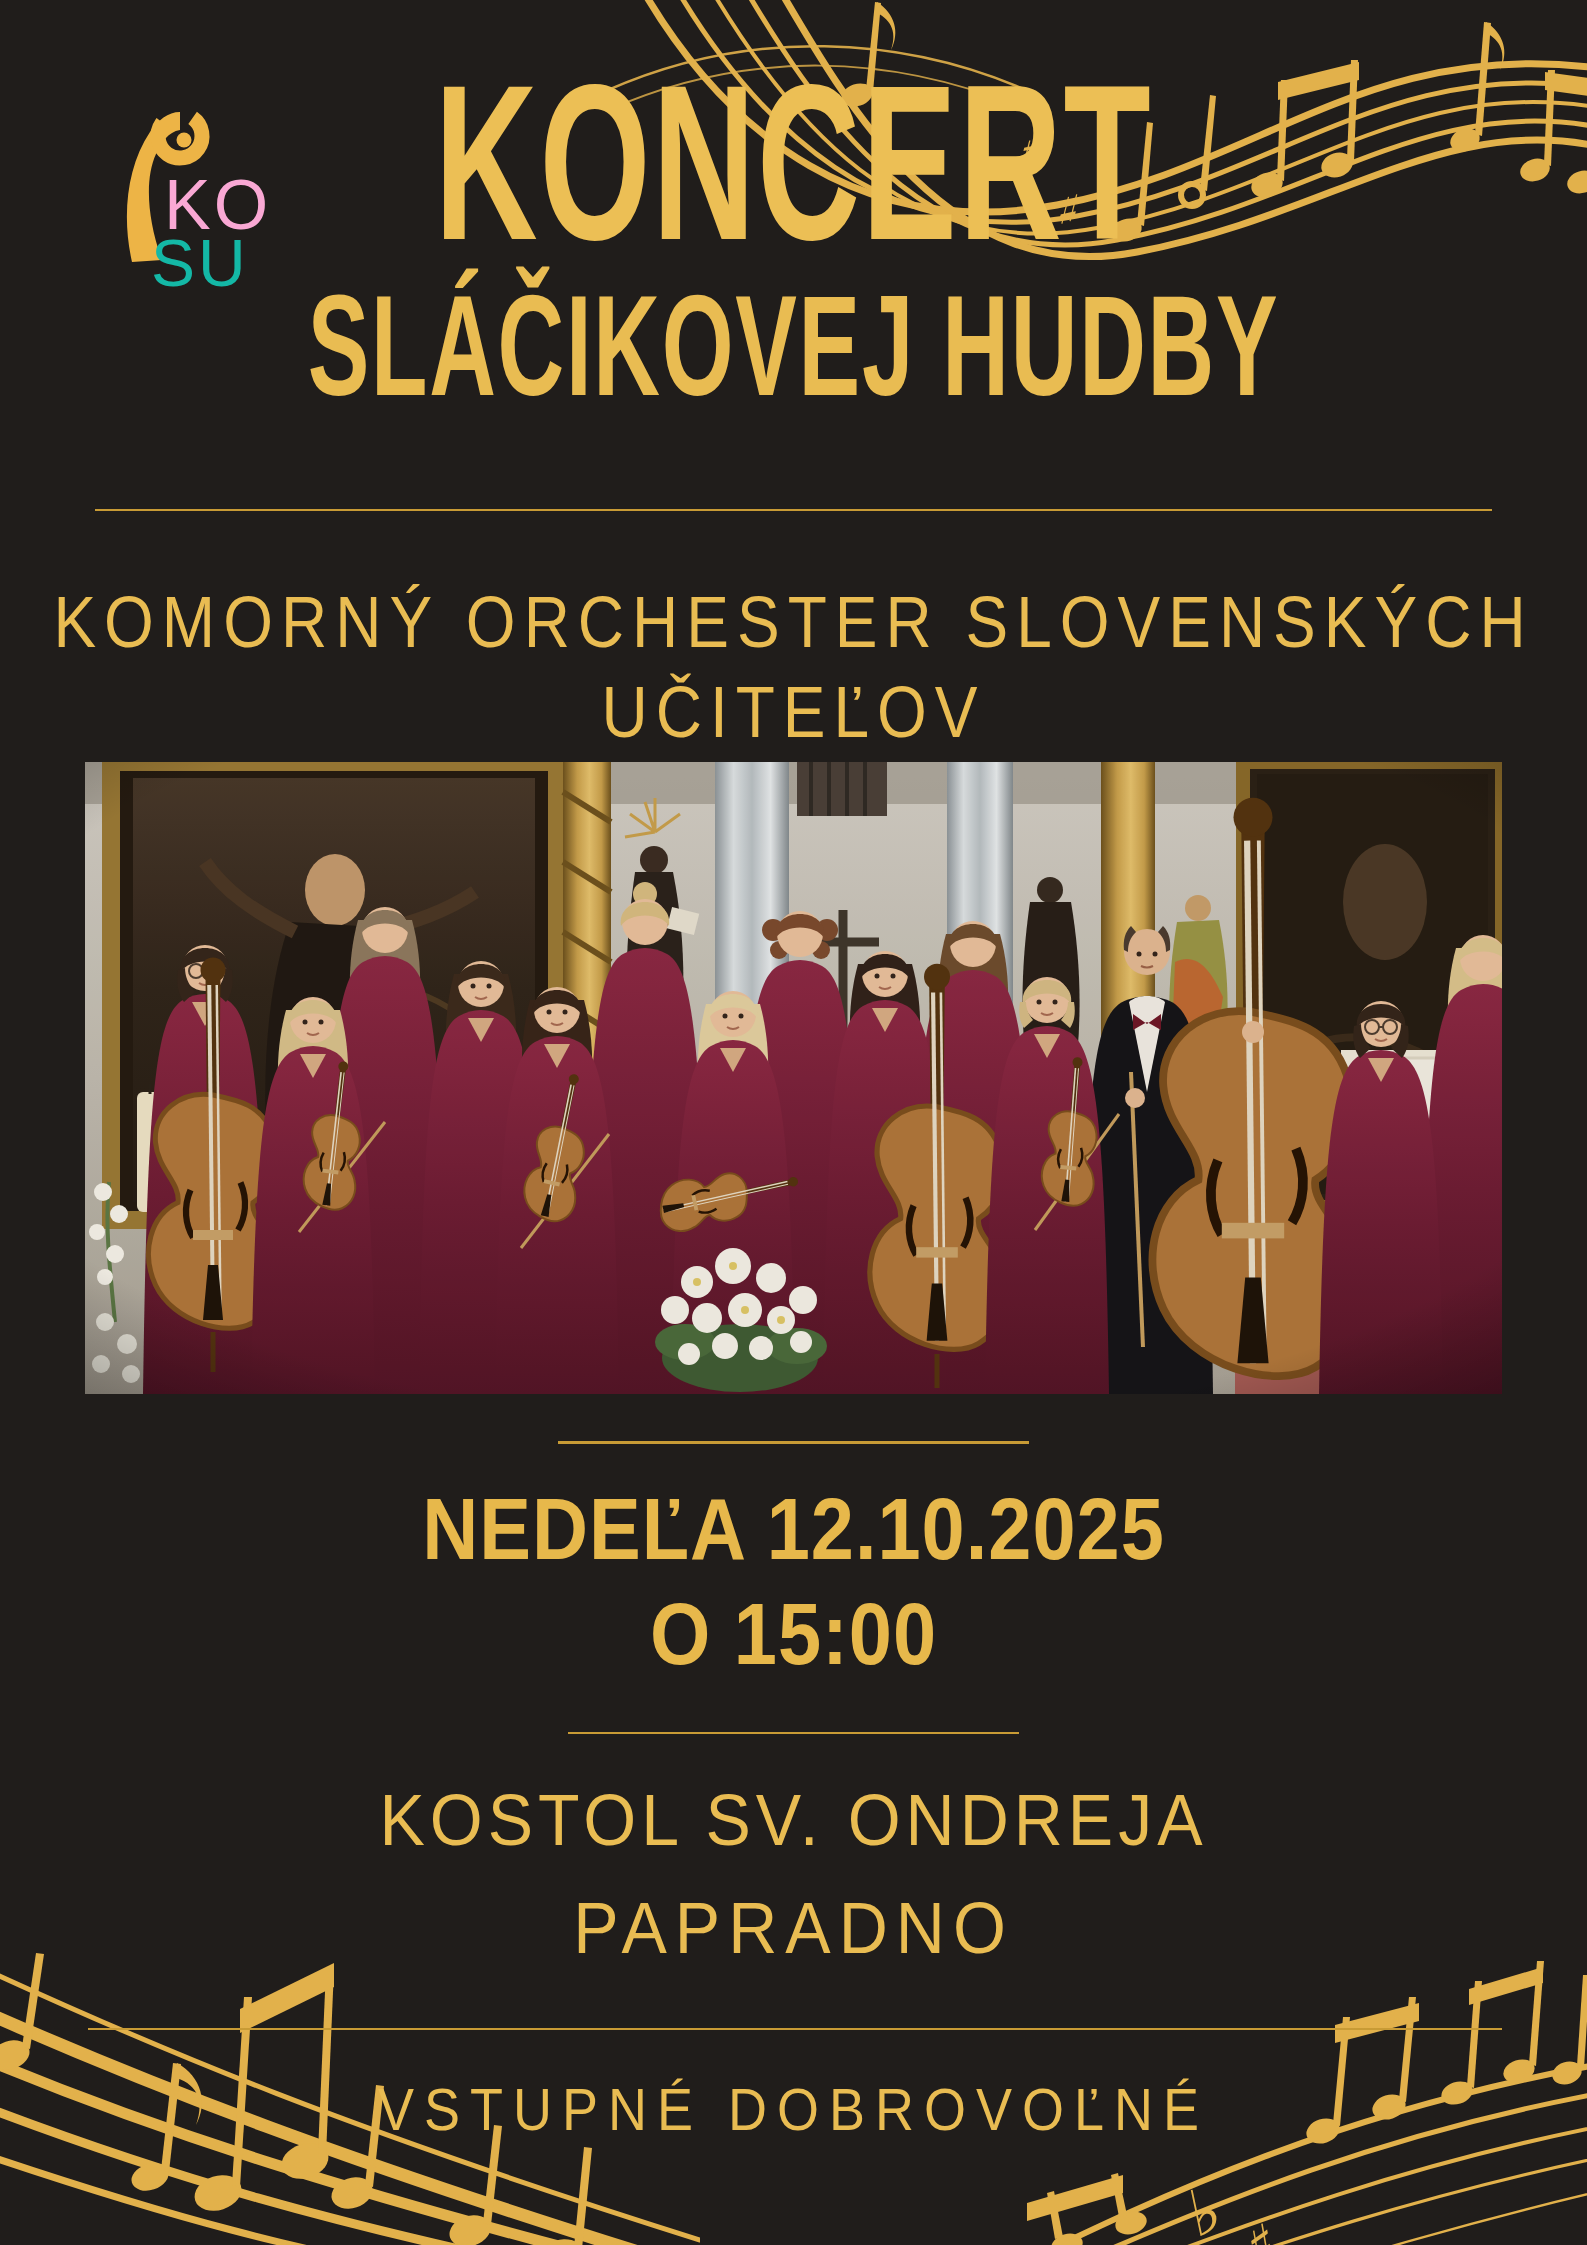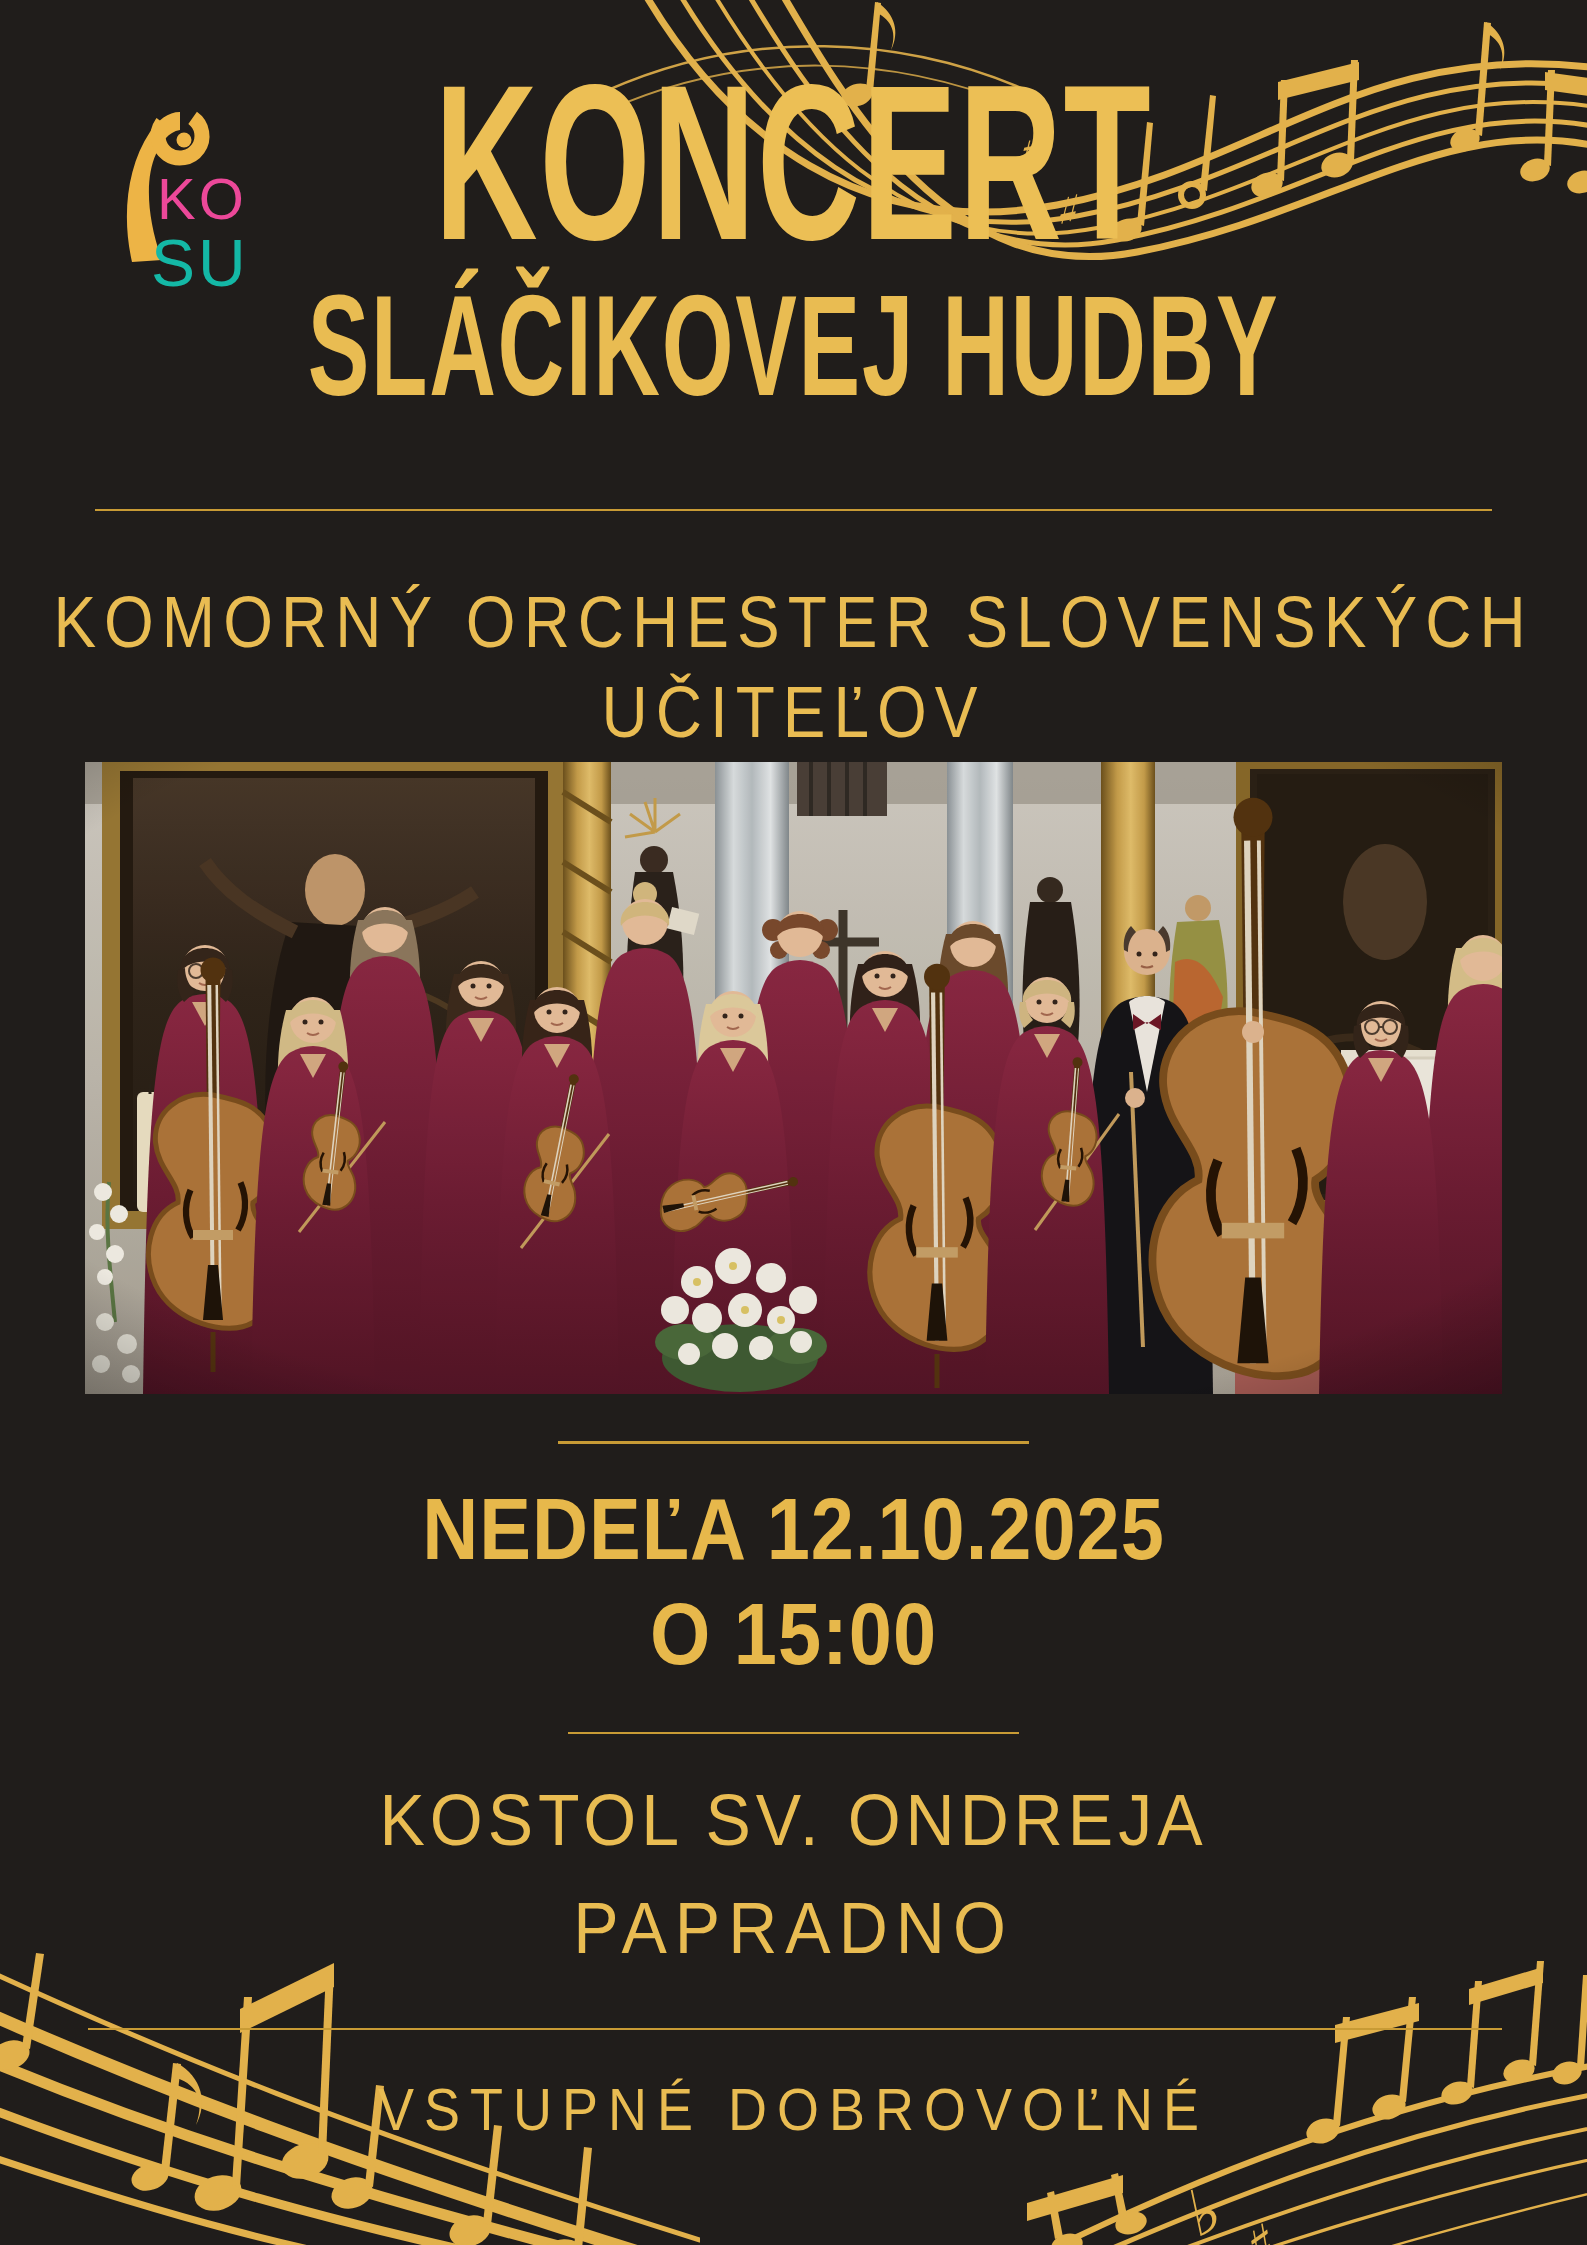--- a/index.html
+++ b/index.html
@@ -48,21 +48,21 @@
   }
   .venue{top:1784px;}
   .town{top:1892px; letter-spacing:8px;}
   .admission{
     position:absolute; top:2080px; left:0; width:100%; text-align:center;
     color:#e9bc52; font-size:54px; font-weight:400; letter-spacing:10px;
     transform:scaleY(1.08); transform-origin:50% 0; line-height:1;
   }
   
   .logo-scroll{position:absolute; left:118px; top:92px;}
-  .logo-ko{position:absolute; left:157px; top:170px; color:#ec4899; font-size:58px; letter-spacing:3px; line-height:1;}
+  .logo-ko{position:absolute; left:164px; top:170px; color:#f9a8d4; font-size:70px; letter-spacing:3px; line-height:1;}
   .logo-su{position:absolute; left:151px; top:230px; color:#14b8a6; font-size:66px; letter-spacing:3px; line-height:1;}
   
   .dec-tr{position:absolute; top:0; right:0;}
   .dec-bl{position:absolute; left:0; bottom:0;}
   .dec-br{position:absolute; right:0; bottom:0;}
   
   .photo{position:absolute; left:85px; top:762px;}
 </style>
 </head>
 <body>

